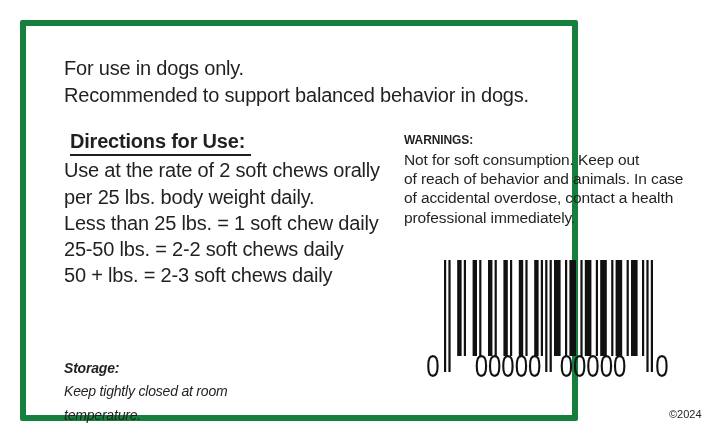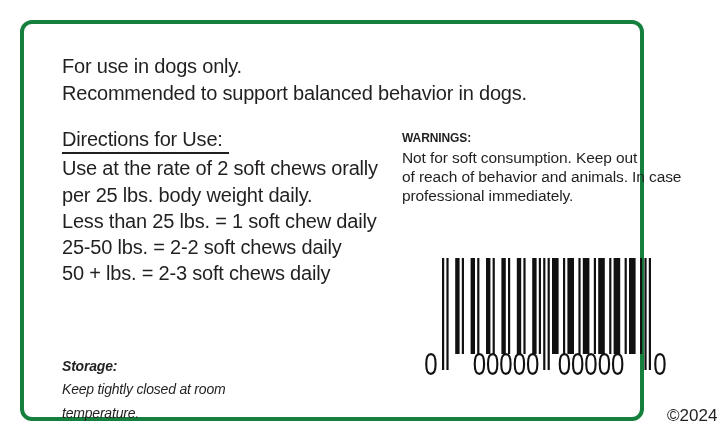--- a/index.html
+++ b/index.html
@@ -13,25 +13,25 @@
     height: 436px;
     background: #ffffff;
     font-family: "Liberation Sans", sans-serif;
     color: #221f20;
     overflow: hidden;
   }
   .label-border {
     position: absolute;
     left: 20px;
     top: 20px;
-    width: 624px;
+    width: 558px;
     height: 401px;
     box-sizing: border-box;
-    border: 4px solid #15803d;
-    border-radius: 12px;
+    border: 6px solid #15803d;
+    border-radius: 2px;
     background: #ffffff;
   }
   .abs { position: absolute; }
 
   .intro {
     left: 38px;
     top: 29px;
     font-size: 20px;
     line-height: 26.5px;
     letter-spacing: -0.2px;
@@ -41,24 +41,25 @@
   .directions {
     left: 38px;
     top: 102px;
     font-size: 20px;
     line-height: 26.3px;
     letter-spacing: -0.2px;
     white-space: nowrap;
   }
   .directions-heading {
     display: inline-block;
-    font-weight: 400;
+    font-weight: 700;
     border-bottom: 2.5px solid #221f20;
     padding-right: 6px;
     margin-bottom: 1px;
+    margin-left: 6px;
   }
 
   .warnings {
     left: 378px;
     top: 104px;
     font-size: 15.5px;
     line-height: 19.2px;
     letter-spacing: -0.1px;
     white-space: nowrap;
   }
@@ -75,21 +76,21 @@
     line-height: 23.3px;
     letter-spacing: -0.2px;
     white-space: nowrap;
     font-style: italic;
   }
   .storage-heading { font-weight: 700; }
 
   .copyright {
     left: 643px;
     top: 382px;
-    font-size: 17px;
+    font-size: 11px;
   }
 
   .barcode {
     left: 398px;
     top: 234px;
     width: 252px;
     height: 126px;
   }
   .barcode svg {
     position: absolute;
@@ -131,20 +132,21 @@
       <div>per 25 lbs. body weight daily.</div>
       <div>Less than 25 lbs. = 1 soft chew daily</div>
       <div>25-50 lbs. = 2-2 soft chews daily</div>
       <div>50 + lbs. = 2-3 soft chews daily</div>
     </div>
 
     <div class="abs warnings">
       <div class="warnings-heading">WARNINGS:</div>
       <div>Not for soft consumption. Keep out</div>
       <div>of reach of behavior and animals. In case</div>
+      <div>of accidental overdose, contact a health</div>
       <div>professional immediately.</div>
     </div>
 
     <div class="abs barcode">
       <svg width="209" height="112" viewBox="0 0 209 112">
           <rect x="0.00" y="0" width="2.20" height="112"></rect>
           <rect x="4.40" y="0" width="2.20" height="112"></rect>
           <rect x="13.20" y="0" width="4.40" height="96"></rect>
           <rect x="19.80" y="0" width="2.20" height="96"></rect>
           <rect x="28.60" y="0" width="4.40" height="96"></rect>

